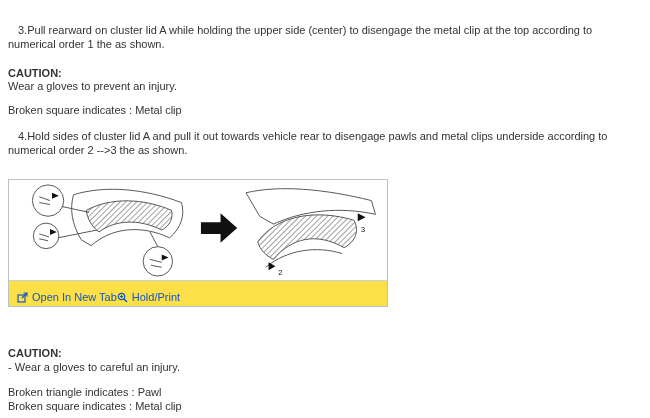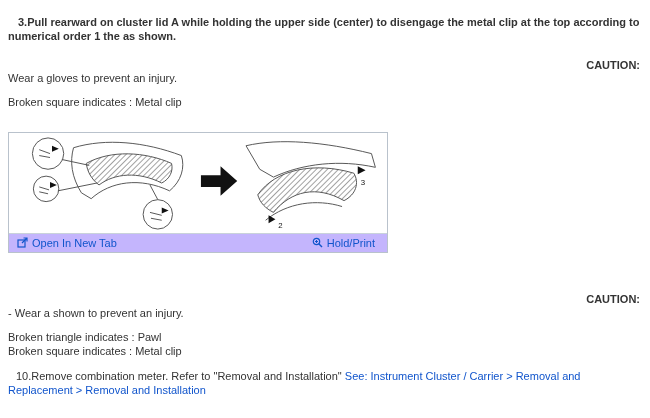--- a/index.html
+++ b/index.html
@@ -10,41 +10,40 @@
     background: #ffffff;
     font-family: "Liberation Sans", sans-serif;
     font-size: 11px;
     color: #333333;
     overflow: hidden;
   }
   .page { padding: 8px 10px 0 8px; }
   p { margin: 0; line-height: 1.25; }
 
   .step { text-indent: 10px; }
-  .step-3 { margin-top: 8px; font-weight: bold; }
+  .step-3 { margin-top: 16px; }
   .caution-block { margin-top: 15px; }
-  .caution-title { font-weight: bold; text-align: right; }
+  .caution-title { font-weight: bold; }
   .caution-line { font-weight: normal; }
   .legend { margin-top: 10px; }
   .legend-line { margin: 0; }
   .step-4 { margin-top: 12px; max-width: 640px; }
 
   .figure-panel {
     width: 380px;
     margin-top: 22px;
     border: 1px solid #b9c2cc;
     background: #ffffff;
   }
   .figure-image { height: 100px; padding: 1px 2px; }
   .figure-footer {
     display: flex;
-    justify-content: space-between;
     align-items: center;
-    padding: 3px 12px 3px 8px;
-    background: #c4b5fd;
+    padding: 10px 12px 3px 8px;
+    background: #fde047;
     border-top: 1px solid #c9d2da;
   }
   .figure-link {
     color: #1155cc;
     text-decoration: none;
     display: inline-flex;
     align-items: center;
     gap: 4px;
     font-size: 11px;
     cursor: pointer;
@@ -63,20 +62,21 @@
 
   <p class="step step-3">3.Pull rearward on cluster lid A while holding the upper side (center) to disengage the metal clip at the top according to numerical order 1 the as shown.</p>
 
   <div class="caution-block">
     <p class="caution-title">CAUTION:</p>
     <p class="caution-line">Wear a gloves to prevent an injury.</p>
   </div>
 
   <p class="legend">Broken square indicates : Metal clip</p>
 
+  <p class="step step-4">4.Hold sides of cluster lid A and pull it out towards vehicle rear to disengage pawls and metal clips underside according to numerical order 2 --&gt;3 the as shown.</p>
 
   <div class="figure-panel">
     <div class="figure-image">
       <svg viewBox="0 0 378 100" width="374" height="98">
         <defs>
           <pattern id="hatch" patternUnits="userSpaceOnUse" width="4" height="4" patternTransform="rotate(45)">
             <line x1="0" y1="0" x2="0" y2="4" stroke="#444" stroke-width="1"></line>
           </pattern>
         </defs>
 
@@ -132,21 +132,21 @@
             <path d="M3 4.5 H6 M4.5 3 V6" stroke="#1155cc" stroke-width="1"></path>
           </svg>
         </span>
         <span>Hold/Print</span>
       </a>
     </div>
   </div>
 
   <div class="caution-block caution-2">
     <p class="caution-title">CAUTION:</p>
-    <p class="caution-line">- Wear a shown to prevent an injury.</p>
+    <p class="caution-line">- Wear a gloves to careful an injury.</p>
   </div>
 
   <div class="legend legend-2">
     <p class="legend-line">Broken triangle indicates : Pawl</p>
     <p class="legend-line">Broken square indicates : Metal clip</p>
   </div>
 
   <p class="step-10"><span>10.Remove combination meter. Refer to "Removal and Installation" </span><a class="inline-link">See: Instrument Cluster / Carrier &gt; Removal and Replacement &gt; Removal and Installation</a></p>
 
 </div>

